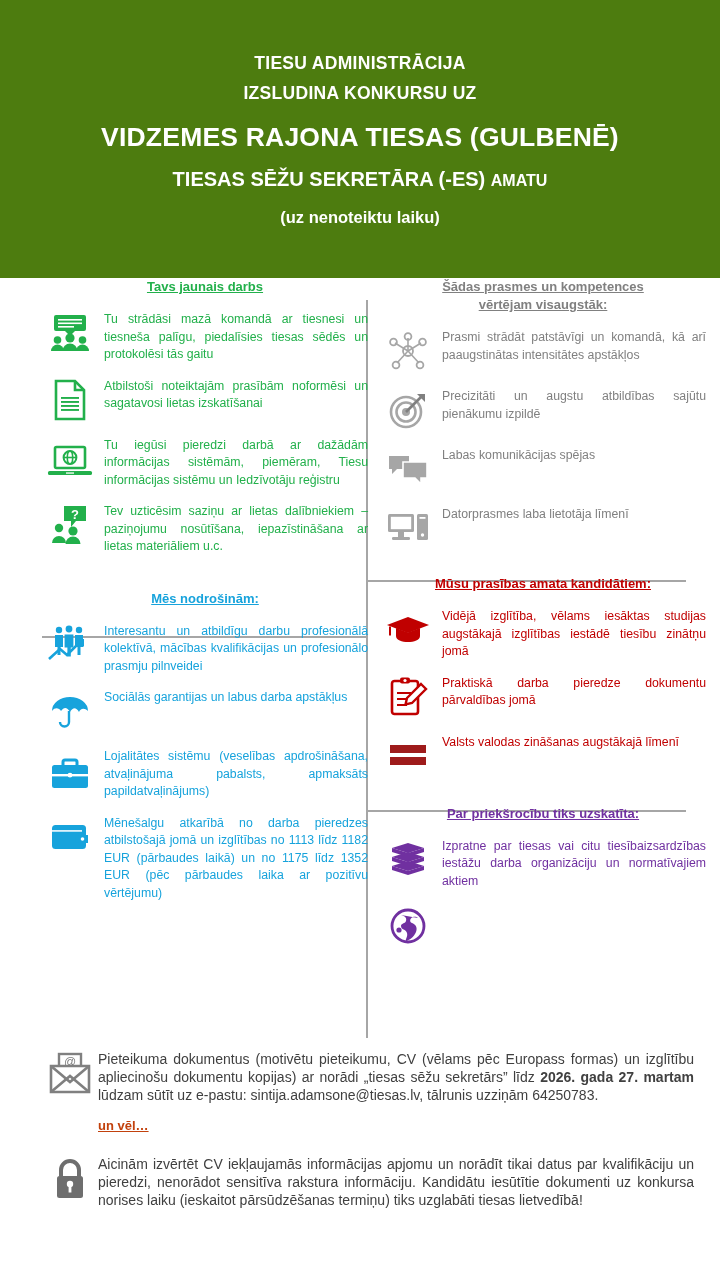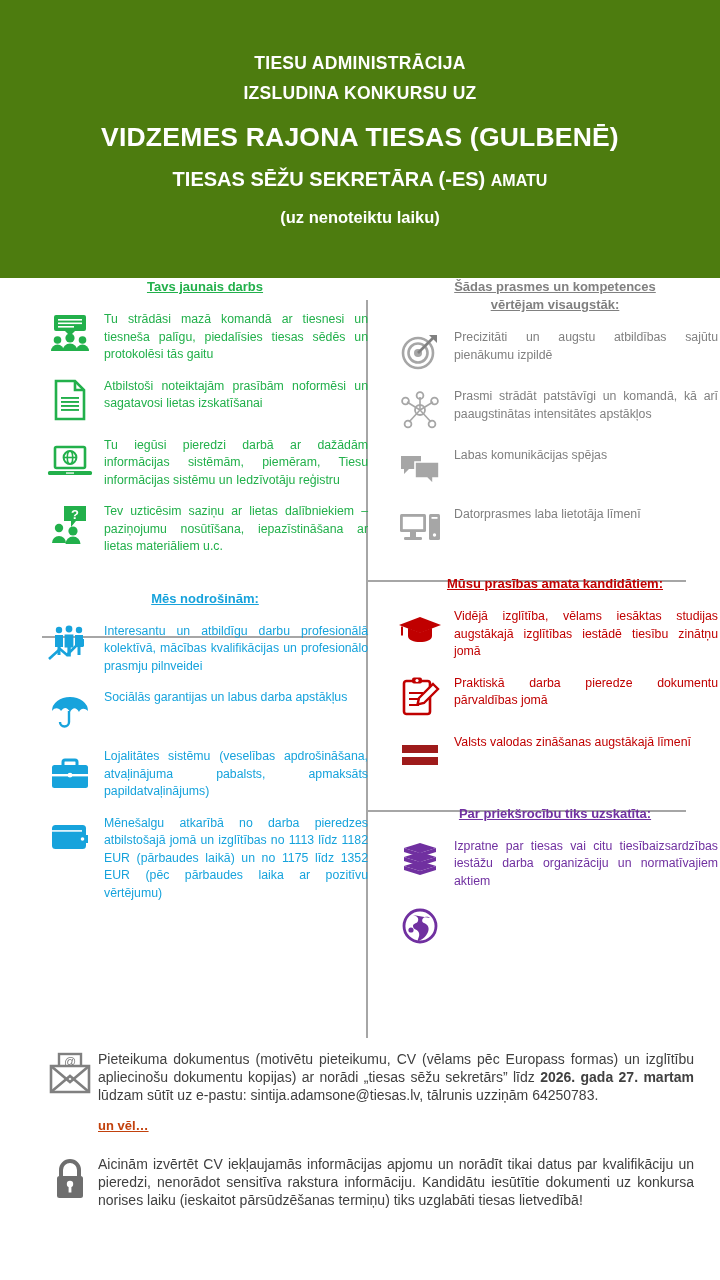--- a/index.html
+++ b/index.html
@@ -61,21 +61,21 @@
     position: relative;
     width: 720px;
     height: 760px;
   }
   .col {
     position: absolute;
     top: 0;
     width: 326px;
   }
   .col-left  { left: 42px; }
-  .col-right { left: 392px; }
+  .col-right { left: 380px; }
 
   
   .vdiv {
     position: absolute;
     left: 366px;
     top: 22px;
     width: 2px;
     height: 738px;
     background: #a6a6a6;
   }
@@ -307,33 +307,20 @@
       </div>
     </div>
   </div>
 
   <div class="col col-right">
 
     <div class="sec">
       <div class="sec-title two-line gray">
         <span>Šādas prasmes un kompetences</span><br>
         <span>vērtējam visaugstāk:</span>
-      </div>
-
-      <div class="row mid">
-        <div class="ico">
-          <svg width="40" height="40" viewBox="0 0 40 40">
-            <circle cx="18" cy="22" r="15" fill="none" stroke="#a6a6a6" stroke-width="2.6"></circle>
-            <circle cx="18" cy="22" r="9.5" fill="none" stroke="#a6a6a6" stroke-width="2.6"></circle>
-            <circle cx="18" cy="22" r="4" fill="#a6a6a6"></circle>
-            <line x1="18" y1="22" x2="35" y2="5" stroke="#808080" stroke-width="2.6"></line>
-            <path d="M29 4 h8 v8 z" fill="#808080"></path>
-          </svg>
-        </div>
-        <div class="txt gray">Precizitāti un augstu atbildības sajūtu pienākumu izpildē</div>
       </div>
 
       <div class="row mid">
         <div class="ico">
           <svg width="42" height="42" viewBox="0 0 42 42">
             <g stroke="#a6a6a6" stroke-width="1.6" fill="none">
               <line x1="21" y1="21" x2="21" y2="8"></line>
               <line x1="21" y1="21" x2="8" y2="13"></line>
               <line x1="21" y1="21" x2="34" y2="13"></line>
               <line x1="21" y1="21" x2="10" y2="33"></line>
@@ -345,20 +332,33 @@
             <circle cx="35.5" cy="12" r="3.4" fill="none" stroke="#a6a6a6" stroke-width="1.8"></circle>
             <circle cx="9" cy="35" r="3.4" fill="none" stroke="#a6a6a6" stroke-width="1.8"></circle>
             <circle cx="33" cy="35" r="3.4" fill="none" stroke="#a6a6a6" stroke-width="1.8"></circle>
           </svg>
         </div>
         <div class="txt gray">Prasmi strādāt patstāvīgi un komandā, kā arī paaugstinātas intensitātes apstākļos</div>
       </div>
 
       <div class="row mid">
         <div class="ico">
+          <svg width="40" height="40" viewBox="0 0 40 40">
+            <circle cx="18" cy="22" r="15" fill="none" stroke="#a6a6a6" stroke-width="2.6"></circle>
+            <circle cx="18" cy="22" r="9.5" fill="none" stroke="#a6a6a6" stroke-width="2.6"></circle>
+            <circle cx="18" cy="22" r="4" fill="#a6a6a6"></circle>
+            <line x1="18" y1="22" x2="35" y2="5" stroke="#808080" stroke-width="2.6"></line>
+            <path d="M29 4 h8 v8 z" fill="#808080"></path>
+          </svg>
+        </div>
+        <div class="txt gray">Precizitāti un augstu atbildības sajūtu pienākumu izpildē</div>
+      </div>
+
+      <div class="row mid">
+        <div class="ico">
           <svg width="42" height="32" viewBox="0 0 42 32">
             <path d="M2 3 h20 v13 h-12 l-5 5 v-5 h-3 z" fill="#a6a6a6"></path>
             <path d="M16 9 h24 v16 h-6 v6 l-6 -6 h-12 z" fill="#a6a6a6" stroke="#ffffff" stroke-width="1.6"></path>
           </svg>
         </div>
         <div class="txt gray">Labas komunikācijas spējas</div>
       </div>
 
       <div class="row mid">
         <div class="ico">

